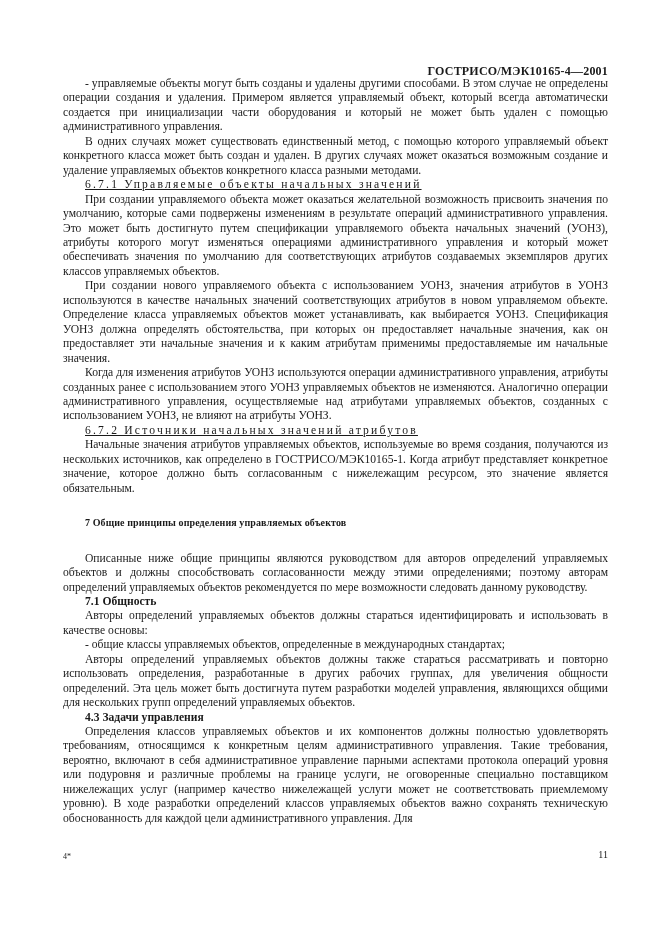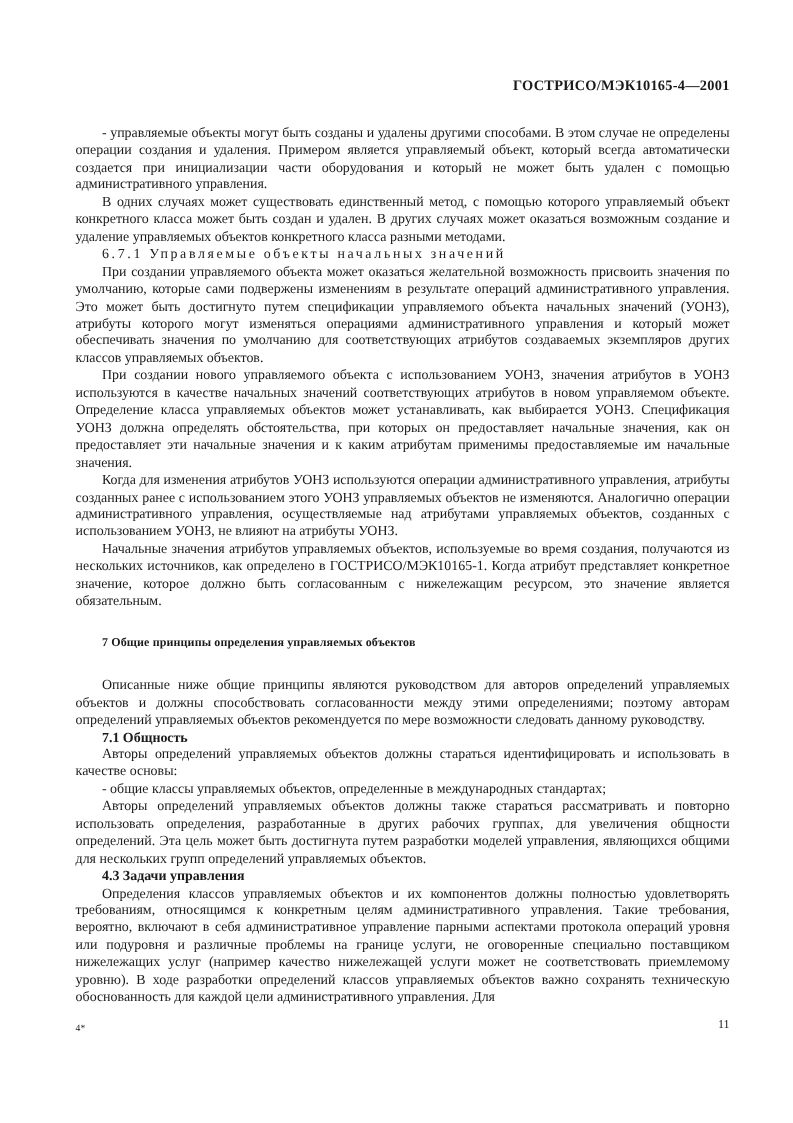--- a/index.html
+++ b/index.html
@@ -1,40 +1,41 @@
 <!DOCTYPE html>
 <html><head>
 <meta charset="utf-8">
 <style>
   html, body { margin: 0; padding: 0; background: #ffffff; }
   body { width: 661px; height: 936px; position: relative; overflow: hidden; }
   .page { position: absolute; left: 0; top: 0; width: 661px; height: 936px; background: #fff; color: #1a1a1a;
           font-family: "Liberation Serif", "DejaVu Serif", serif; }
   .header { position: absolute; top: 64px; right: 53px; font-size: 12px; font-weight: bold; letter-spacing: 0.2px; padding-left: 16px; }
-  .body { position: absolute; left: 63px; top: 104px; width: 545px; font-size: 11.6px; line-height: 14.45px; }
+  .body { position: absolute; left: 63px; top: 77px; width: 545px; font-size: 11.6px; line-height: 14.45px; }
   .body p { margin: 0; text-align: justify; text-indent: 22px; }
-  .sub { text-indent: 22px; letter-spacing: 2.2px; }
+  .sub { text-indent: 22px; letter-spacing: 2.2px; text-decoration: underline; }
   .bold-sub { font-weight: bold; text-indent: 22px; }
   .section-heading { font-size: 10px; font-weight: bold; margin: 20px 0 21px 0 !important; text-indent: 22px; letter-spacing: 0.1px; }
   .footer-left { position: absolute; left: 63px; top: 852px; font-size: 8px; }
   .footer-right { position: absolute; right: 53px; top: 849px; font-size: 10px; }
 </style>
 </head>
 <body>
 
 <div class="page">
   <div class="header">ГОСТРИСО/МЭК10165-4—2001</div>
 
   <div class="body">
     <p>- управляемые объекты могут быть созданы и удалены другими способами. В этом случае не определены операции создания и удаления. Примером является управляемый объект, который всегда автоматически создается при инициализации части оборудования и который не может быть удален с помощью административного управления.</p>
     <p>В одних случаях может существовать единственный метод, с помощью которого управляемый объект конкретного класса может быть создан и удален. В других случаях может оказаться возможным создание и удаление управляемых объектов конкретного класса разными методами.</p>
     <p class="sub">6.7.1 Управляемые объекты начальных значений</p>
     <p>При создании управляемого объекта может оказаться желательной возможность присвоить значения по умолчанию, которые сами подвержены изменениям в результате операций административного управления. Это может быть достигнуто путем спецификации управляемого объекта начальных значений (УОНЗ), атрибуты которого могут изменяться операциями административного управления и который может обеспечивать значения по умолчанию для соответствующих атрибутов создаваемых экземпляров других классов управляемых объектов.</p>
     <p>При создании нового управляемого объекта с использованием УОНЗ, значения атрибутов в УОНЗ используются в качестве начальных значений соответствующих атрибутов в новом управляемом объекте. Определение класса управляемых объектов может устанавливать, как выбирается УОНЗ. Спецификация УОНЗ должна определять обстоятельства, при которых он предоставляет начальные значения, как он предоставляет эти начальные значения и к каким атрибутам применимы предоставляемые им начальные значения.</p>
     <p>Когда для изменения атрибутов УОНЗ используются операции административного управления, атрибуты созданных ранее с использованием этого УОНЗ управляемых объектов не изменяются. Аналогично операции административного управления, осуществляемые над атрибутами управляемых объектов, созданных с использованием УОНЗ, не влияют на атрибуты УОНЗ.</p>
+    <p class="sub">6.7.2 Источники начальных значений атрибутов</p>
     <p>Начальные значения атрибутов управляемых объектов, используемые во время создания, получаются из нескольких источников, как определено в ГОСТРИСО/МЭК10165-1. Когда атрибут представляет конкретное значение, которое должно быть согласованным с нижележащим ресурсом, это значение является обязательным.</p>
 
     <p class="section-heading">7 Общие принципы определения управляемых объектов</p>
 
     <p>Описанные ниже общие принципы являются руководством для авторов определений управляемых объектов и должны способствовать согласованности между этими определениями; поэтому авторам определений управляемых объектов рекомендуется по мере возможности следовать данному руководству.</p>
     <p class="bold-sub">7.1 Общность</p>
     <p>Авторы определений управляемых объектов должны стараться идентифицировать и использовать в качестве основы:</p>
     <p>- общие классы управляемых объектов, определенные в международных стандартах;</p>
     <p>Авторы определений управляемых объектов должны также стараться рассматривать и повторно использовать определения, разработанные в других рабочих группах, для увеличения общности определений. Эта цель может быть достигнута путем разработки моделей управления, являющихся общими для нескольких групп определений управляемых объектов.</p>
     <p class="bold-sub">4.3 Задачи управления</p>

